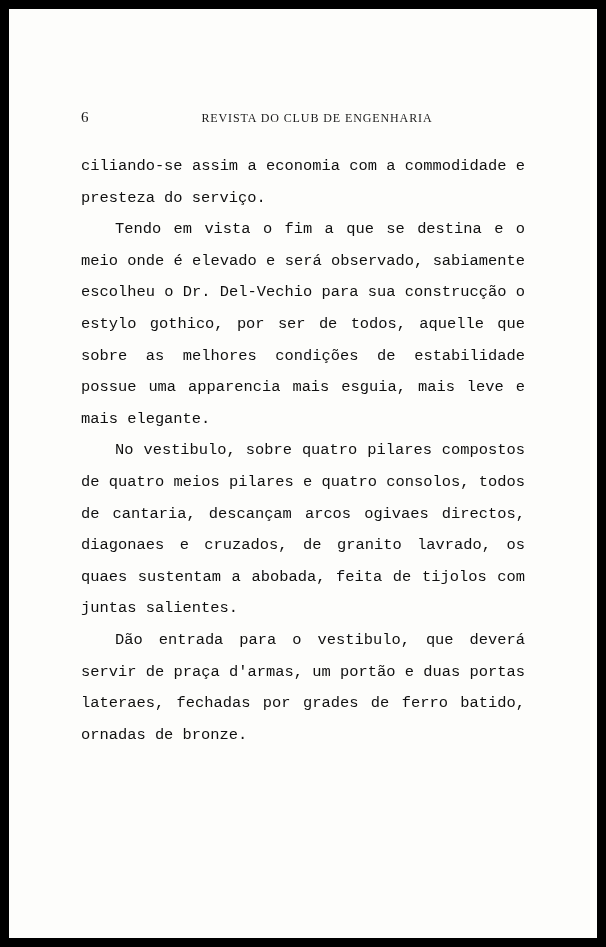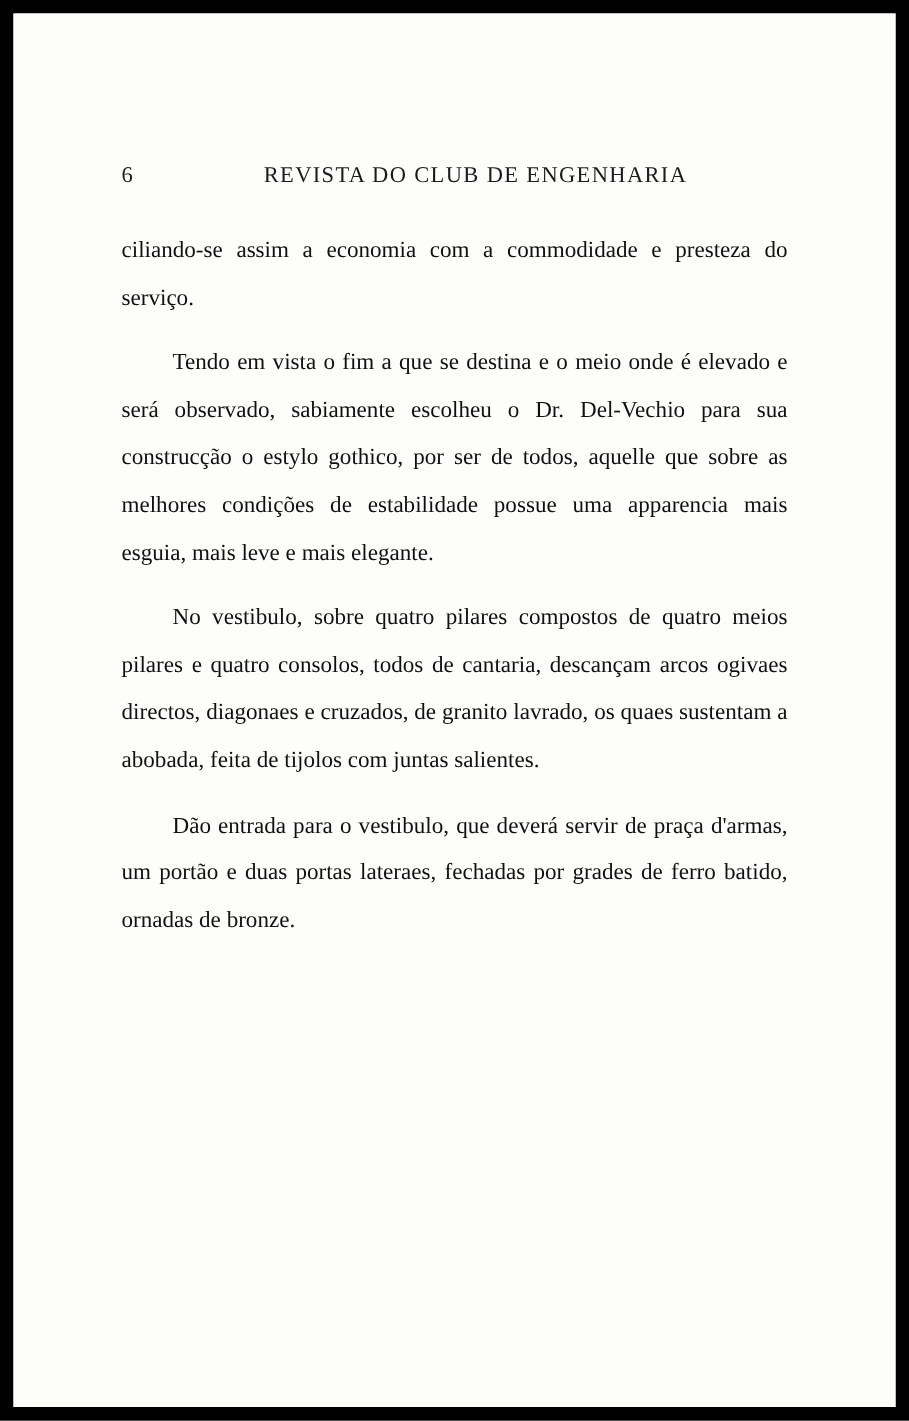--- a/index.html
+++ b/index.html
@@ -41,48 +41,48 @@
   }
   .folio {
     font-family: "Liberation Serif", serif;
     font-size: 15px;
     color: #1b1b1b;
     width: 28px;
     flex: none;
   }
   .running-head {
     font-family: "Liberation Serif", serif;
-    font-size: 15px;
+    font-size: 12px;
     letter-spacing: 0.9px;
     color: #1b1b1b;
     text-align: center;
     flex: 1 1 auto;
     white-space: nowrap;
   }
   .body-text {
     position: absolute;
     left: 72px;
     right: 72px;
     top: 142px;
-    font-family: Liberation Serif, serif;
+    font-family: Liberation Mono, monospace;
     font-size: 15.4px;
     line-height: 31.6px;
     color: #101010;
     text-align: justify;
     text-justify: inter-word;
   }
   .para {
     margin: 0;
     text-indent: 34px;
   }
   .para.no-indent {
     text-indent: 0;
   }
   .para + .para {
-    margin-top: 12px;
+    margin-top: 0;
   }
   
   .body-text, .running-head, .folio {
     -webkit-font-smoothing: antialiased;
   }
   sup.sup-m {
     font-size: 9.5px;
     vertical-align: super;
     line-height: 0;
   }

